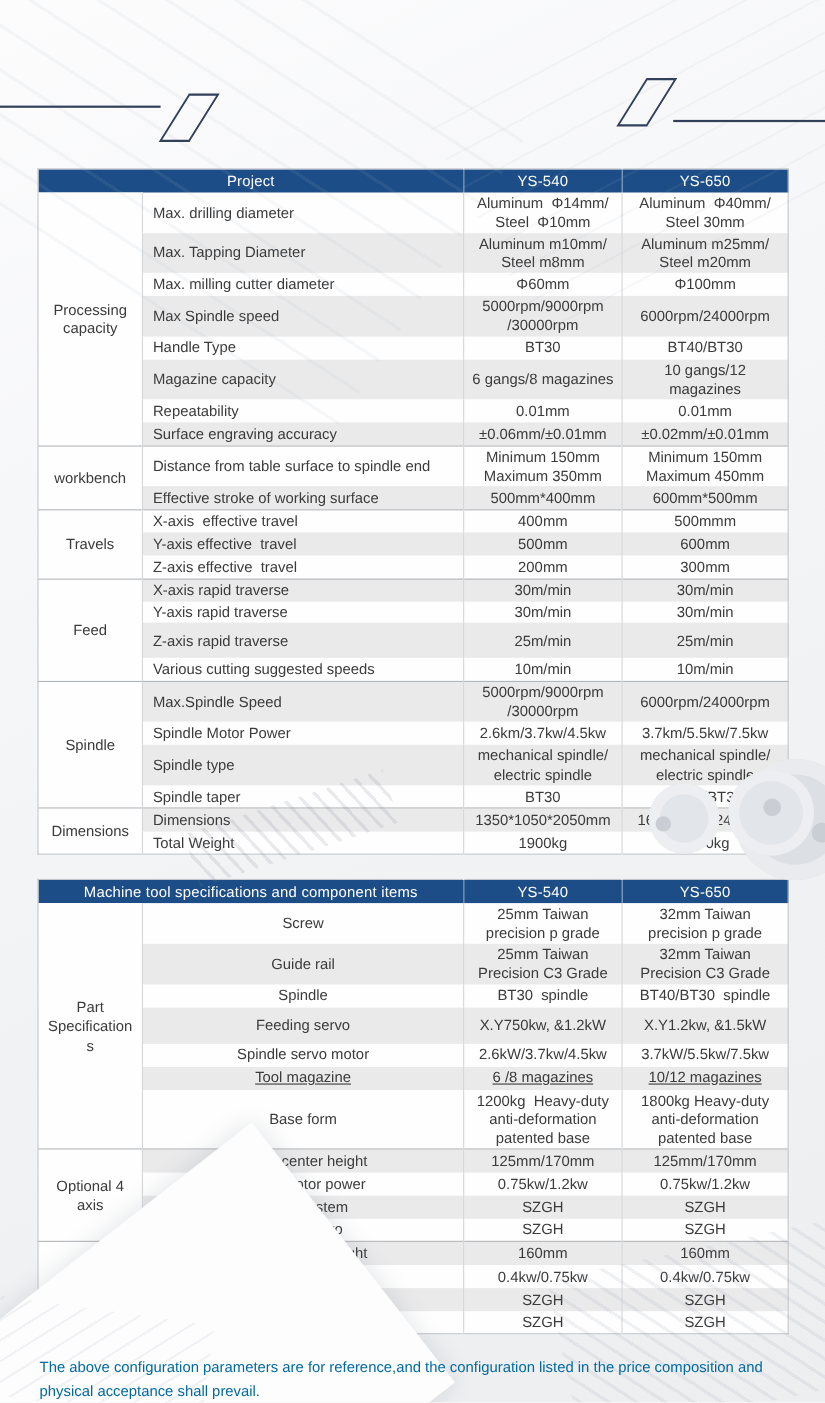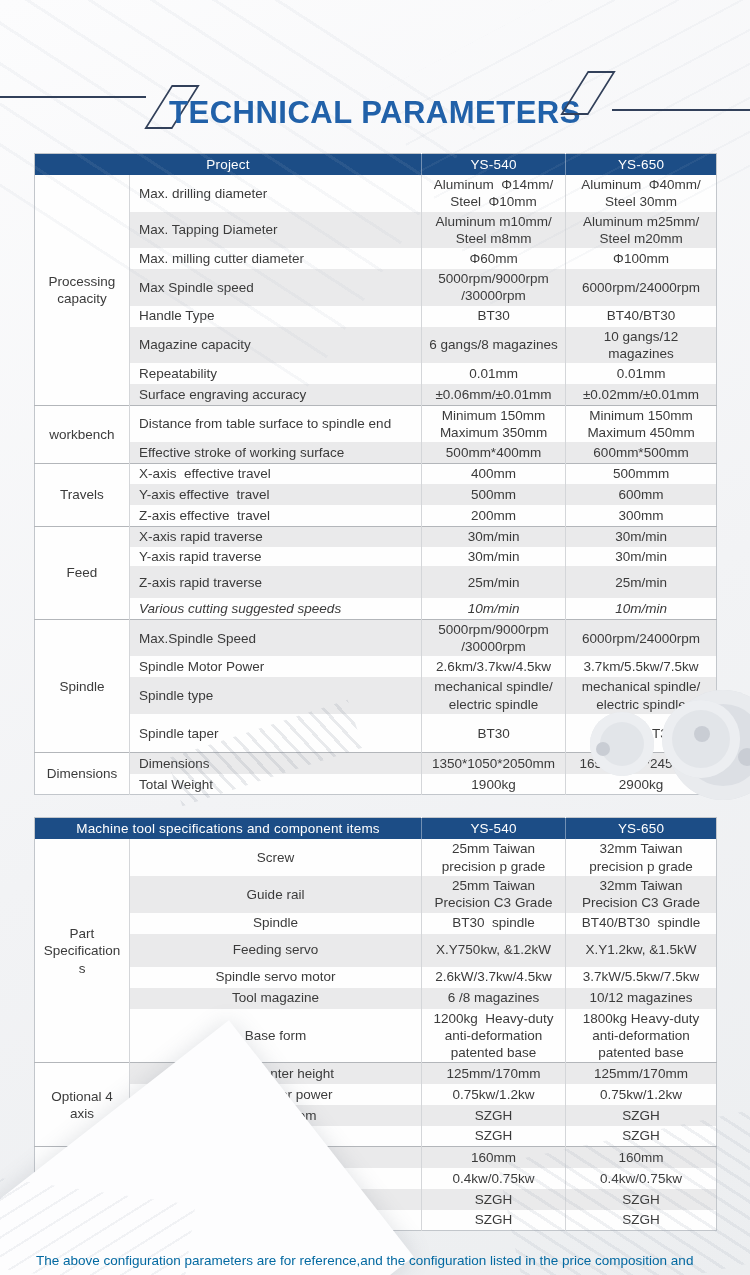--- a/index.html
+++ b/index.html
@@ -85,21 +85,20 @@
 <div class="decor gear-dot dot-1"></div>
 <div class="decor gear-dot dot-2"></div>
 <div class="decor gear-dot dot-3"></div>
 <div class="decor bg-sheet"></div>
 <div class="decor bg-hatch-br"></div>
 <div class="decor bg-hatch-bl"></div>
 
 <div class="title-wrap">
   <div class="t-line t-line-left" style="background: rgb(50, 64, 90);"></div>
   <div class="t-para t-para-left" style="border-color: rgb(50, 64, 90);"></div>
-  <h1 class="page-title" style="color: rgb(33, 97, 169);">TECHNICAL PARAMETERS</h1>
   <div class="t-para t-para-right" style="border-color: rgb(50, 64, 90);"></div>
   <div class="t-line t-line-right" style="background: rgb(50, 64, 90);"></div>
 </div>
 
 <table class="spec tbl1">
     <colgroup>
       <col style="width: 95px;">
       <col style="width: 292px;">
       <col style="width: 144px;">
       <col style="width: 151px;">
@@ -196,21 +195,21 @@
       <tr style="height: 16px;">
         <td class="param left">Y-axis rapid traverse</td>
         <td class="val">30m/min</td>
         <td class="val">30m/min</td>
       </tr>
       <tr style="height: 32px; margin-top: 12px;">
         <td class="param left stripe">Z-axis rapid traverse</td>
         <td class="val stripe">25m/min</td>
         <td class="val stripe">25m/min</td>
       </tr>
-      <tr style="height: 21px; font-style: italic;">
+      <tr style="height: 21px;">
         <td class="param left">Various cutting suggested speeds</td>
         <td class="val">10m/min</td>
         <td class="val">10m/min</td>
       </tr>
       <tr class="gstart" style="height: 36px;">
         <td class="group" rowspan="4">Spindle</td>
         <td class="param left stripe">Max.Spindle Speed</td>
         <td class="val stripe">5000rpm/9000rpm
 /30000rpm</td>
         <td class="val stripe">6000rpm/24000rpm</td>
@@ -220,21 +219,21 @@
         <td class="val">2.6km/3.7kw/4.5kw</td>
         <td class="val">3.7km/5.5kw/7.5kw</td>
       </tr>
       <tr style="height: 36px; margin-top: 45px;">
         <td class="param left stripe">Spindle type</td>
         <td class="val stripe">mechanical spindle/
 electric spindle</td>
         <td class="val stripe">mechanical spindle/
 electric spindle</td>
       </tr>
-      <tr style="height: 39px;">
+      <tr style="height: 21px;">
         <td class="param left">Spindle taper</td>
         <td class="val">BT30</td>
         <td class="val">BT40/BT30</td>
       </tr>
       <tr class="gstart" style="height: 21px;">
         <td class="group" rowspan="2">Dimensions</td>
         <td class="param left stripe">Dimensions</td>
         <td class="val stripe">1350*1050*2050mm</td>
         <td class="val stripe">1650*1800*2450mm</td>
       </tr>
@@ -283,21 +282,21 @@
       <tr style="height: 33px;">
         <td class="param stripe">Feeding servo</td>
         <td class="val stripe">X.Y750kw, &amp;1.2kW</td>
         <td class="val stripe">X.Y1.2kw, &amp;1.5kW</td>
       </tr>
       <tr style="height: 21px; padding-left: 23px;">
         <td class="param">Spindle servo motor</td>
         <td class="val">2.6kW/3.7kw/4.5kw</td>
         <td class="val">3.7kW/5.5kw/7.5kw</td>
       </tr>
-      <tr style="height: 21px;">
+      <tr style="height: 21px; text-decoration: underline;">
         <td class="param stripe">Tool magazine</td>
         <td class="val stripe">6 /8 magazines</td>
         <td class="val stripe">10/12 magazines</td>
       </tr>
       <tr style="height: 54px;">
         <td class="param">Base form</td>
         <td class="val">1200kg  Heavy-duty
 anti-deformation
 patented base</td>
         <td class="val">1800kg Heavy-duty

